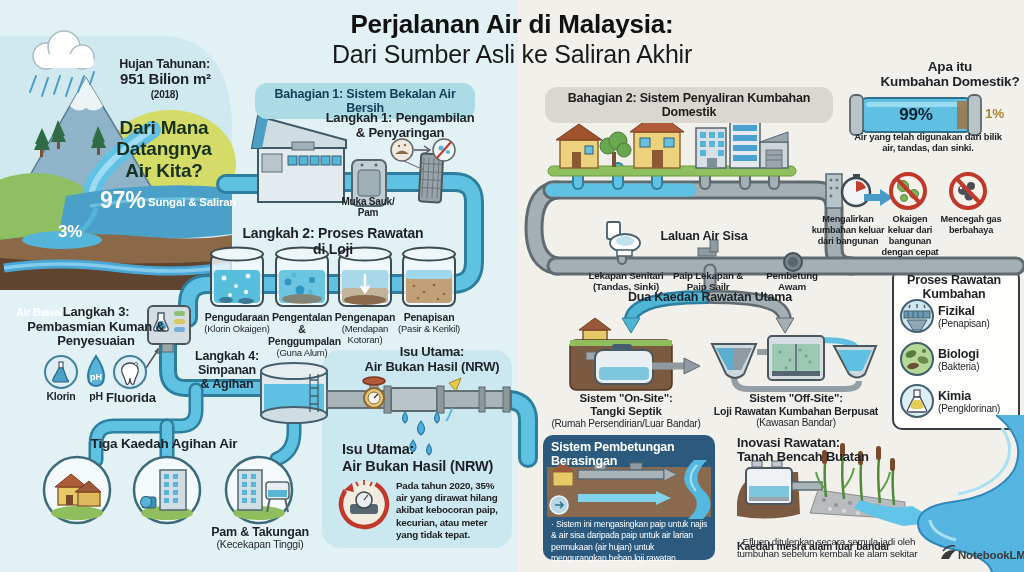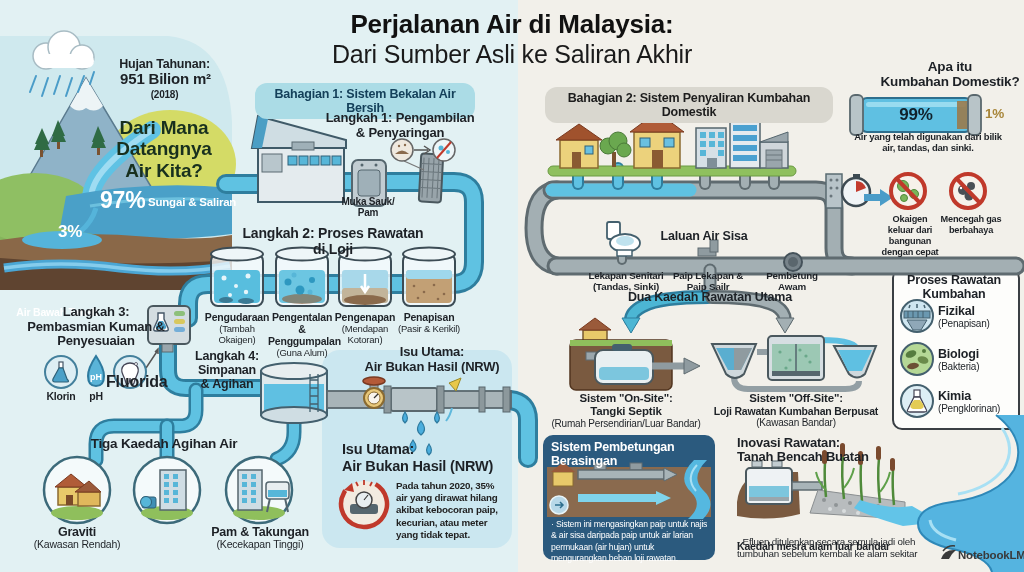--- a/index.html
+++ b/index.html
@@ -561,66 +561,63 @@
   <div class="t b w" style="left:58px;top:222px;font-size:17px;">3%</div>
   <div class="t b w c" style="left:12px;top:259px;width:90px;font-size:10.5px;margin-top:48px;">Air Bawah Tanah</div>
 
   <div class="pill" style="left:255px;top:83px;width:220px;padding:4px 0;font-size:12.5px;background:#abdce6;color:#14405a;">Bahagian 1: Sistem Bekalan Air Bersih</div>
   <div class="t b c" style="left:324px;top:111px;width:152px;font-size:13px;">Langkah 1: Pengambilan &amp; Penyaringan</div>
   <div class="t b c" style="left:341px;top:196px;width:54px;font-size:10px;">Muka Sauk/ Pam</div>
 
   <div class="t b c" style="left:238px;top:226px;width:190px;font-size:14px;">Langkah 2: Proses Rawatan di Loji</div>
   <div class="t c" style="left:203px;top:312px;width:68px;">
     <div class="b" style="font-size:10.5px;">Pengudaraan</div>
-    <div style="font-size:9.5px;">(Tambah Okaigen)</div>
+    <div style="font-size:9.5px;">(Klorin Okaigen)</div>
   </div>
   <div class="t c" style="left:268px;top:312px;width:68px;">
     <div class="b" style="font-size:10.5px;">Pengentalan &amp; Penggumpalan</div>
     <div style="font-size:9.5px;">(Guna Alum)</div>
   </div>
   <div class="t c" style="left:331px;top:312px;width:68px;">
     <div class="b" style="font-size:10.5px;">Pengenapan</div>
     <div style="font-size:9.5px;">(Mendapan Kotoran)</div>
   </div>
   <div class="t c" style="left:395px;top:312px;width:68px;">
     <div class="b" style="font-size:10.5px;">Penapisan</div>
     <div style="font-size:9.5px;">(Pasir &amp; Kerikil)</div>
   </div>
 
   <div class="t b c" style="left:26px;top:305px;width:140px;font-size:13px;">Langkah 3: Pembasmian Kuman &amp; Penyesuaian</div>
   <div class="t b c" style="left:38px;top:391px;width:46px;font-size:10.5px;">Klorin</div>
   <div class="t b c" style="left:84px;top:391px;width:24px;font-size:10.5px;">pH</div>
-  <div class="t b c" style="left:106px;top:373px;width:48px;font-size:16px;">Fluorida</div>
+  <div class="t b c" style="left:106px;top:391px;width:48px;font-size:13px;">Fluorida</div>
 
   <div class="t b c" style="left:192px;top:349px;width:70px;font-size:12.5px;">Langkah 4: Simpanan &amp; Agihan</div>
 
   <div class="t b c" style="left:352px;top:345px;width:160px;font-size:13px;">Isu Utama:</div>
   <div class="t b c" style="left:352px;top:360px;width:160px;font-size:13px;">Air Bukan Hasil (NRW)</div>
   <div class="t b" style="left:342px;top:441px;font-size:14.5px;">Isu Utama:</div>
   <div class="t b" style="left:342px;top:458px;font-size:14.5px;">Air Bukan Hasil (NRW)</div>
   <div class="t" style="left:396px;top:480px;width:106px;font-size:9.8px;font-weight:600;line-height:1.25;color:#222;">Pada tahun 2020, 35% air yang dirawat hilang akibat kebocoran paip, kecurian, atau meter yang tidak tepat.</div>
 
   <div class="t b c" style="left:90px;top:436px;width:148px;font-size:13.5px;">Tiga Kaedah Agihan Air</div>
-  <div class="t c" style="left:20px;top:525px;width:114px;">
-    <div class="b" style="font-size:12.5px;">Graviti</div>
-    <div style="font-size:10.5px;">(Kawasan Rendah)</div>
-  </div>
   <div class="t c" style="left:192px;top:525px;width:136px;">
     <div class="b" style="font-size:12.5px;">Pam &amp; Takungan</div>
     <div style="font-size:10.5px;">(Kecekapan Tinggi)</div>
   </div>
 
   <div class="pill" style="left:545px;top:87px;width:288px;padding:4px 0;font-size:12.5px;background:#d9d7cf;color:#1d1d1d;">Bahagian 2: Sistem Penyaliran Kumbahan Domestik</div>
 
   <div class="t b c" style="left:880px;top:59px;width:140px;font-size:13.5px;">Apa itu</div>
   <div class="t b c" style="left:880px;top:74px;width:140px;font-size:13.5px;">Kumbahan Domestik?</div>
   <div class="t b c" style="left:886px;top:105px;width:60px;font-size:17px;color:#10222c;">99%</div>
   <div class="t b" style="left:985px;top:106px;font-size:13.5px;color:#a8863a;">1%</div>
   <div class="t c" style="left:849px;top:131px;width:158px;font-size:9.5px;font-weight:600;line-height:1.2;">Air yang telah digunakan dari bilik air, tandas, dan sinki.</div>
 
+  <div class="t c" style="left:806px;top:214px;width:84px;font-size:9.2px;font-weight:600;line-height:1.18;">Mengalirkan kumbahan keluar dari bangunan</div>
   <div class="t c" style="left:879px;top:214px;width:62px;font-size:9.2px;font-weight:600;line-height:1.18;">Okaigen keluar dari bangunan dengan cepat</div>
   <div class="t c" style="left:934px;top:214px;width:74px;font-size:9.2px;font-weight:600;line-height:1.18;">Mencegah gas berbahaya</div>
 
   <div class="t b c nw" style="left:652px;top:229px;width:104px;font-size:12.5px;">Laluan Air Sisa</div>
   <div class="t b c" style="left:582px;top:270px;width:88px;font-size:9.8px;line-height:1.15;">Lekapan Senitari (Tandas, Sinki)</div>
   <div class="t b c" style="left:670px;top:270px;width:76px;font-size:9.8px;line-height:1.15;">Paip Lekapan &amp; Paip Sailr</div>
   <div class="t b c" style="left:760px;top:270px;width:64px;font-size:9.8px;line-height:1.15;">Pembetung Awam</div>
 
   <div class="t b c nw" style="left:628px;top:290px;width:164px;font-size:12.5px;">Dua Kaedah Rawatan Utama</div>
   <div class="t c" style="left:543px;top:392px;width:166px;line-height:1.15;">

